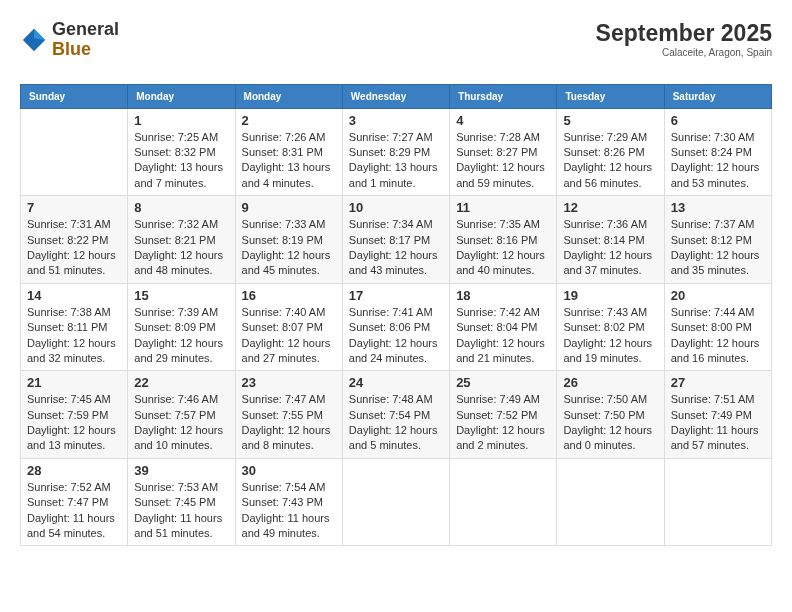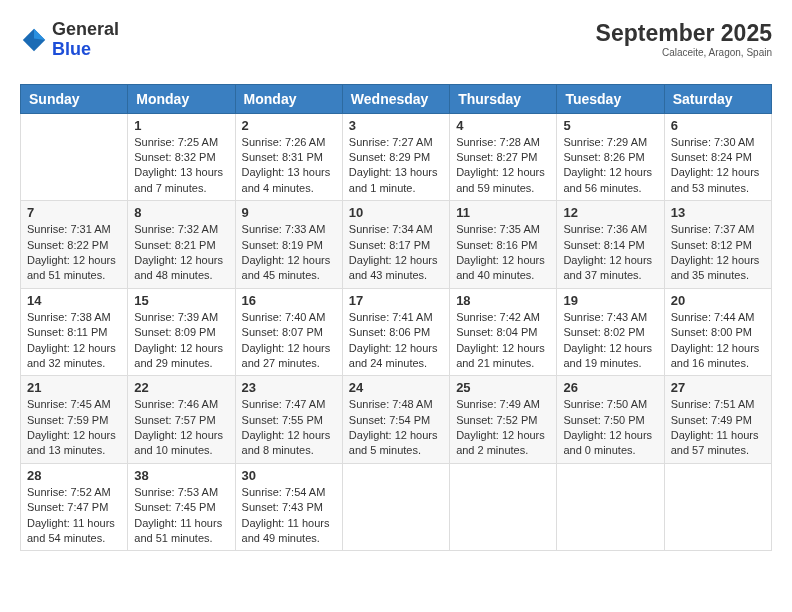--- a/index.html
+++ b/index.html
@@ -20,21 +20,21 @@
       display: flex;
       align-items: center;
       gap: 4px;
     }
     .logo-text {
       font-size: 18px;
       font-weight: bold;
       line-height: 1.1;
     }
     .logo-general { color: #333; }
-    .logo-blue { color: #1d4ed8; }
+    .logo-blue { color: #a16207; }
     .logo-icon {
       width: 28px;
       height: 28px;
     }
     .title-section {
       text-align: right;
     }
     .month-year {
       font-size: 23px;
       color: #333;
@@ -46,21 +46,21 @@
     }
     .calendar {
       width: 100%;
       border-collapse: collapse;
       border: 1px solid #ccc;
     }
     .calendar th {
       background-color: #3a7fc1;
       color: #fff;
       padding: 6px 8px;
-      font-size: 14px;
+      font-size: 10px;
       font-weight: bold;
       text-align: left;
       border: 1px solid #2d6aa0;
     }
     .calendar td {
       vertical-align: top;
       padding: 4px 6px;
       border: 1px solid #ddd;
       width: calc(100% / 7);
       min-height: 80px;
@@ -235,21 +235,21 @@
           <span class="day-number">27</span>
           <div class="day-info">Sunrise: 7:51 AM<br>Sunset: 7:49 PM<br>Daylight: 11 hours<br>and 57 minutes.</div>
         </td>
       </tr>
       <tr>
         <td>
           <span class="day-number">28</span>
           <div class="day-info">Sunrise: 7:52 AM<br>Sunset: 7:47 PM<br>Daylight: 11 hours<br>and 54 minutes.</div>
         </td>
         <td>
-          <span class="day-number">38</span>
+          <span class="day-number">39</span>
           <div class="day-info">Sunrise: 7:53 AM<br>Sunset: 7:45 PM<br>Daylight: 11 hours<br>and 51 minutes.</div>
         </td>
         <td>
           <span class="day-number">30</span>
           <div class="day-info">Sunrise: 7:54 AM<br>Sunset: 7:43 PM<br>Daylight: 11 hours<br>and 49 minutes.</div>
         </td>
         <td class="empty-cell"></td>
         <td class="empty-cell"></td>
         <td class="empty-cell"></td>
         <td class="empty-cell"></td>

